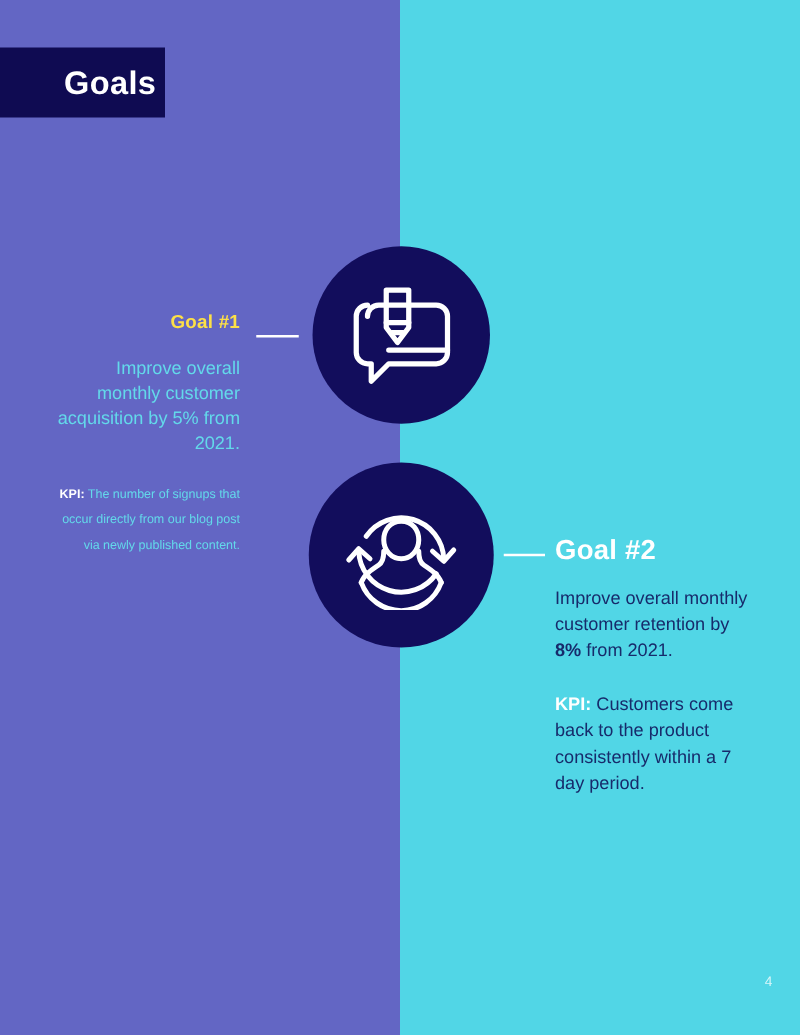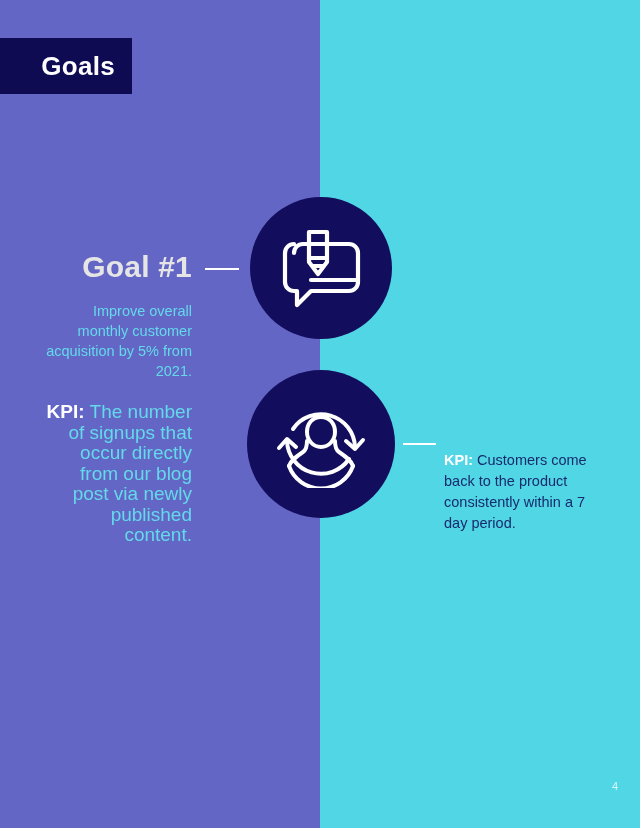--- a/index.html
+++ b/index.html
@@ -44,53 +44,53 @@
     background: #0f0b52;
     display: flex;
     align-items: center;
     justify-content: flex-end;
   }
   .title-banner .title-text {
     color: #ffffff;
     font-size: 26px;
     font-weight: bold;
     letter-spacing: 0.3px;
-    padding-right: 17px;
+    padding-right: 7px;
     line-height: 1;
   }
 
   
   .goal1-block {
     position: absolute;
     left: 40px;
     top: 250px;
     width: 152px;
     text-align: right;
   }
   .goal1-heading {
-    color: #e5e5e5;
-    font-size: 30px;
+    color: #fde047;
+    font-size: 15px;
     font-weight: bold;
     line-height: 1.1;
     margin: 0 0 18px 0;
     letter-spacing: 0.2px;
   }
   .goal1-body {
     color: #63d9ea;
     font-size: 14.5px;
     line-height: 20px;
     margin: 0;
   }
   .goal1-body .em {
     font-weight: normal;
     color: #63d9ea;
   }
   .goal1-kpi {
     color: #63d9ea;
-    font-size: 19px;
+    font-size: 10px;
     line-height: 20.5px;
     margin: 21px 0 0 0;
   }
   .goal1-kpi .kpi-label {
     color: #ffffff;
     font-weight: bold;
   }
   .connector1 {
     position: absolute;
     left: 205px;
@@ -227,18 +227,20 @@
         <path d="M45 17 c-9 0 -14 7 -14 15 c0 8 6 15 14 15 c8 0 14 -7 14 -15 c0 -8 -5 -15 -14 -15 Z"></path>
 
         <path d="M31 41 c0 6 -1 9 -4 11 c-6 4 -12 8 -14 14 M59 41 c0 6 1 9 4 11 c6 4 12 8 14 14"></path>
         <path d="M13 66 a34 34 0 0 0 64 0"></path>
       </svg>
     </span>
   </div>
 
   <div class="connector2"></div>
   <div class="goal2-block">
+    <div class="goal2-heading">Goal #2</div>
+    <p class="goal2-body"><span>Improve overall monthly customer retention by </span><span class="em">8%</span><span> from 2021.</span></p>
     <p class="goal2-kpi"><span class="kpi-label">KPI:</span><span> Customers come back to the product consistently within a 7 day period.</span></p>
   </div>
 
   <div class="page-number">4</div>
 
 </div>
 
 </body></html>

